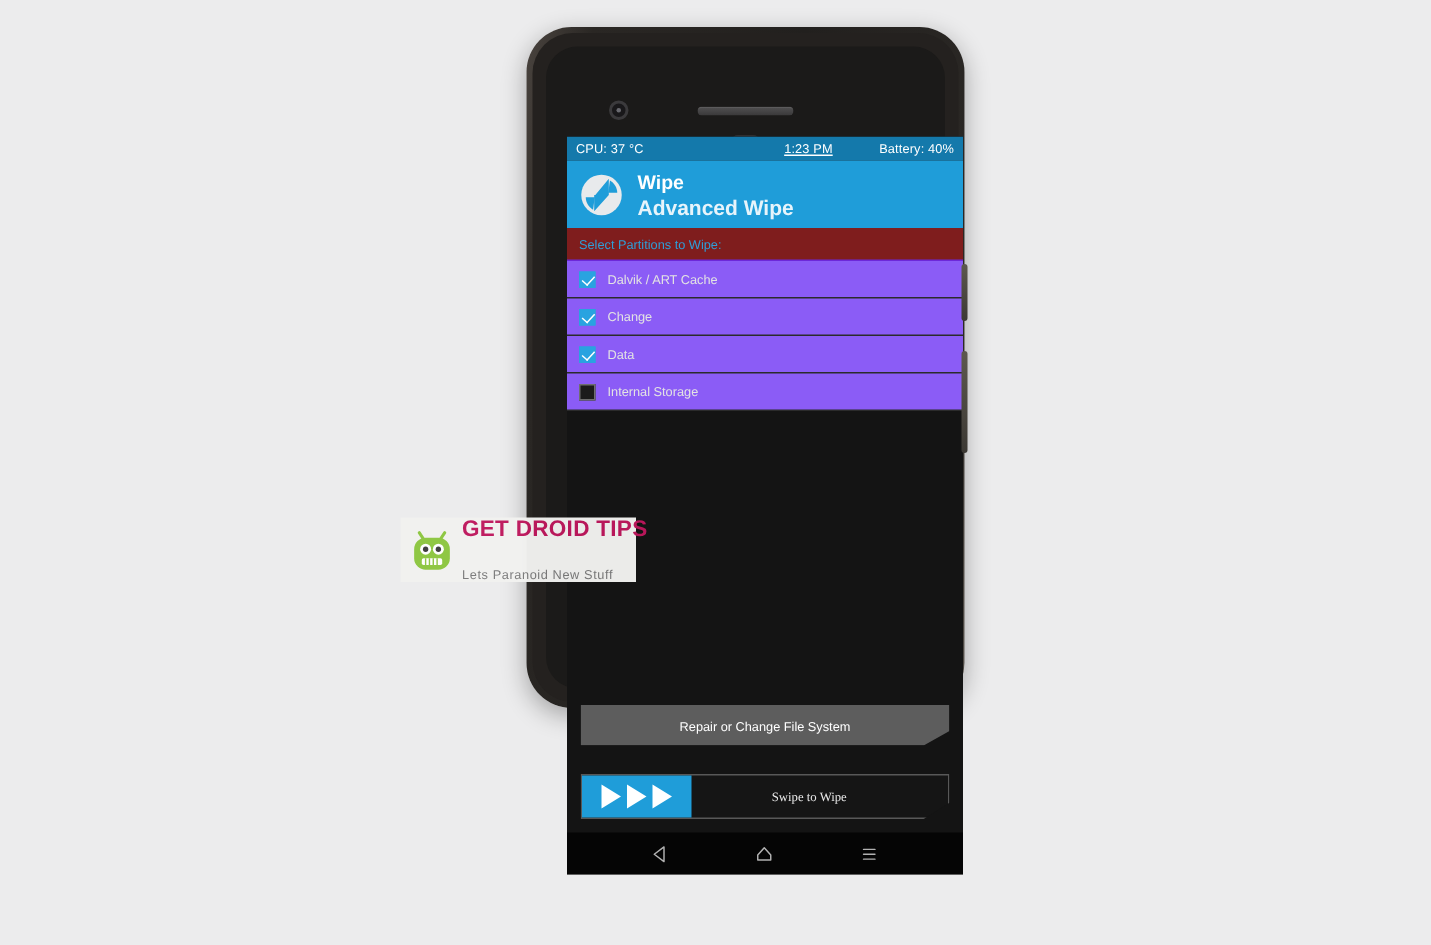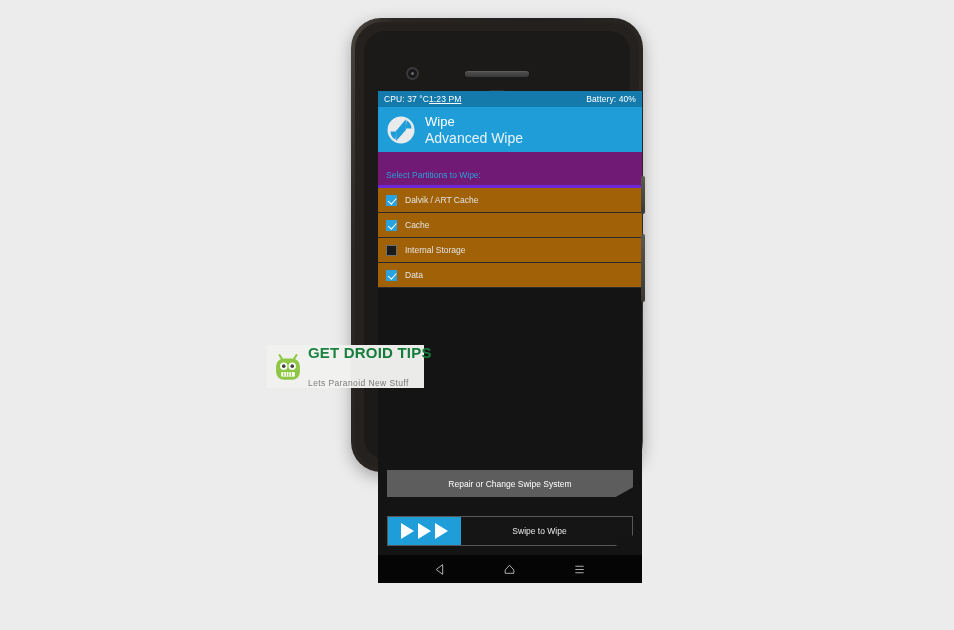--- a/index.html
+++ b/index.html
@@ -129,62 +129,63 @@
     align-items: center;
     padding: 0 6px;
     color: #ffffff;
     font-size: 8.5px;
     letter-spacing: 0.1px;
     box-sizing: border-box;
   }
   .sb-left { flex: 0 0 auto; }
   .sb-center {
     flex: 1 1 auto;
-    text-align: left;
-    padding-right: 8px;
+    text-align: right;
+    padding-right: 31px;
     text-decoration: underline;
   }
   .sb-right { flex: 0 0 auto; }
 
   
   .apphdr {
     height: 45px;
     background: #1f9dd9;
     display: flex;
     align-items: center;
     padding-left: 8px;
+    font-weight: bold;
   }
   .twrp-logo {
     width: 30px;
     height: 30px;
     flex: 0 0 auto;
     margin-right: 9px;
   }
   .hdr-text { line-height: 1; }
   .hdr-title {
     color: #ffffff;
     font-size: 13px;
     margin-bottom: 3px;
   }
   .hdr-sub {
     color: #e7f4fb;
     font-size: 14px;
   }
 
   
   .section-label {
-    background: #701a75;
+    background: #7f1d1d;
     color: #2e9fd8;
     font-size: 8.5px;
-    padding: 18px 8px 5px 8px;
-    border-bottom: 3px solid #6d28d9;
-  }
-
-  
-  .list { background: #a16207; }
+    padding: 6px 8px 5px 8px;
+    border-bottom: 1px solid #6d28d9;
+  }
+
+  
+  .list { background: #8b5cf6; }
   .row {
     display: flex;
     align-items: center;
     height: 24px;
     padding-left: 8px;
     padding-right: 6px;
     border-bottom: 1px solid #2b2b2b;
   }
   .cb {
     width: 11px;
@@ -245,20 +246,21 @@
   }
   .swipe-wrap {
     height: 30px;
     position: relative;
     background: #151515;
     border: 1px solid #585858;
     box-sizing: border-box;
     display: flex;
     align-items: center;
     margin-bottom: 9px;
+    font-family: Liberation Serif, serif;
   }
   .swipe-arrows {
     width: 73px;
     height: 100%;
     background: #1f9dd9;
     display: flex;
     align-items: center;
     justify-content: center;
     gap: 4px;
     flex: 0 0 auto;
@@ -301,21 +303,21 @@
     background: #f2f2f0;
     display: flex;
     align-items: center;
     padding-left: 4px;
     box-sizing: border-box;
     opacity: 0.97;
   }
   .wm-robot { flex: 0 0 auto; margin-right: 3px; }
   .wm-text { line-height: 1; }
   .wm-title {
-    color: #15803d;
+    color: #be185d;
     font-size: 15px;
     font-weight: bold;
     letter-spacing: 0.2px;
     margin-bottom: 2px;
     white-space: nowrap;
   }
   .wm-sub {
     color: #7a7a7a;
     font-size: 8.5px;
     letter-spacing: 0.4px;
@@ -360,40 +362,40 @@
 
           <div class="list">
 
             <div class="row">
               <div class="cb on"></div>
               <div class="row-label">Dalvik / ART Cache</div>
             </div>
 
             <div class="row">
               <div class="cb on"></div>
-              <div class="row-label">Cache</div>
+              <div class="row-label">Change</div>
+            </div>
+
+            <div class="row">
+              <div class="cb on"></div>
+              <div class="row-label">Data</div>
             </div>
 
             <div class="row">
               <div class="cb off"></div>
               <div class="row-label">Internal Storage</div>
             </div>
 
-            <div class="row">
-              <div class="cb on"></div>
-              <div class="row-label">Data</div>
-            </div>
-
 
           </div>
 
           <div class="spacer"></div>
 
           <div class="footer">
-            <div class="repair-btn clip-corner">Repair or Change Swipe System</div>
+            <div class="repair-btn clip-corner">Repair or Change File System</div>
 
             <div class="swipe-wrap clip-corner">
               <div class="swipe-arrows">
                 <div class="tri"></div>
                 <div class="tri"></div>
                 <div class="tri"></div>
               </div>
               <div class="swipe-label">Swipe to Wipe</div>
             </div>
           </div>

